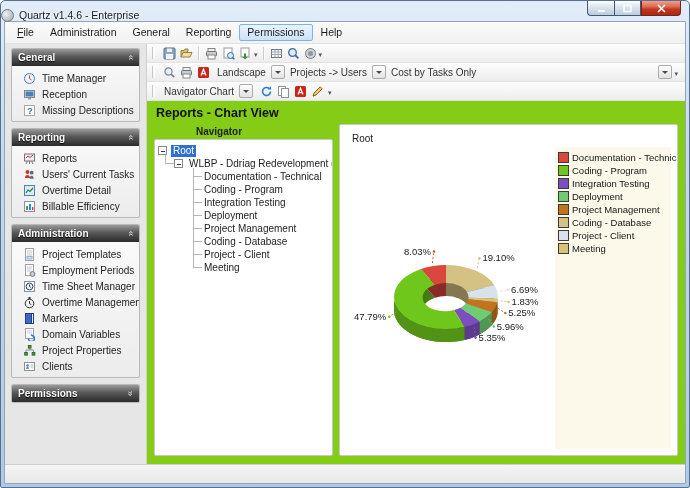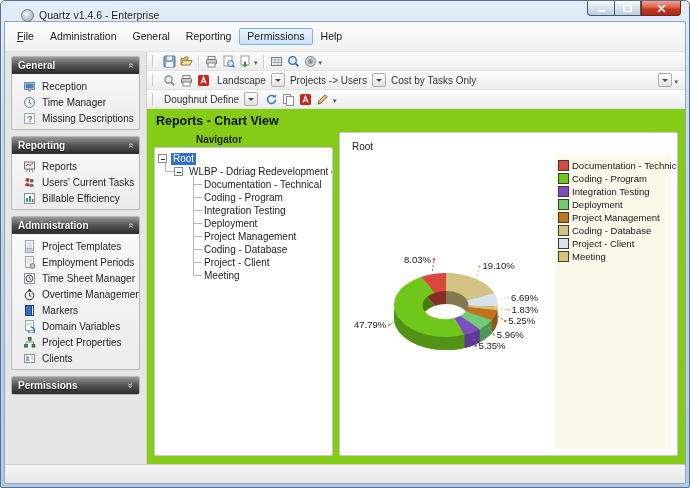--- a/index.html
+++ b/index.html
@@ -3,36 +3,36 @@
 <meta charset="utf-8">
 <style>
   html,body{margin:0;padding:0;}
   body{width:690px;height:488px;position:relative;overflow:hidden;
        font-family:"Liberation Sans", sans-serif;background:#fff;-webkit-font-smoothing:antialiased;}
   *{box-sizing:border-box;}
 
   
   .win{position:absolute;inset:0;border:1px solid #56718D;border-radius:5px 5px 2px 2px;
        background:linear-gradient(#E2EDF9,#C6D9EE 30%,#B0CAE5);padding:20px 3px 3px 3px;}
-  .titlebar{position:absolute;top:0;left:0;right:0;height:28px;display:flex;align-items:center;padding:0 20px;}
+  .titlebar{position:absolute;top:0;left:0;right:0;height:28px;display:flex;align-items:center;padding:0 0;}
   .tb-ico{width:13px;height:13px;border-radius:50%;
           background:radial-gradient(circle at 4px 4px,#F2F2F2,#9AA4AE);border:1px solid #6E7B88;margin-right:5px;}
   .tb-title{font-size:10.5px;color:#1A1A1A;text-shadow:0 0 3px #fff;}
   .caps{position:absolute;top:0;right:8px;display:flex;}
   .cap{height:15px;border:1px solid #46586C;border-top:none;display:flex;align-items:center;justify-content:center;
        background:linear-gradient(#FDFEFF,#D9E4EF 45%,#BCCDDE);}
   .cap.min{width:27px;border-radius:0 0 0 4px;border-right:none;}
   .cap.max{width:27px;}
   .cap.close{width:40px;border-radius:0 0 4px 0;border-color:#77251A;
        background:linear-gradient(#F0A08E,#DE6A50 40%,#C0351F 60%,#A82A16);}
   .app{height:100%;background:#EFEFEF;border:1px solid #8EA5BD;border-radius:1px;
        display:flex;flex-direction:column;overflow:hidden;}
 
   
-  .menubar{height:30px;background:linear-gradient(#FBFBFB,#F1F1F1);border-bottom:1px solid #E2E2E2;
+  .menubar{height:22px;background:linear-gradient(#FBFBFB,#F1F1F1);border-bottom:1px solid #E2E2E2;
            display:flex;align-items:center;padding-left:4px;flex:none;}
   .menu-item{font-size:10.5px;color:#1A1A1A;padding:1px 7px 2px;border:1px solid transparent;border-radius:2px;}
   .menu-item.hl{background:linear-gradient(#EAF4FD,#C9E2F8);border-color:#7EB4E2;}
   .menu-item u{text-decoration:underline;}
 
   .body{flex:1;display:flex;min-height:0;}
 
   
   .sidebar{width:142px;flex:none;background:#E6E6E6;border-right:1px solid #CFCFCF;padding:4px 6px;overflow:hidden;}
   .sb-panel{border:1px solid #B9B9B9;border-radius:2px;background:linear-gradient(#FBFBFB,#ECECEC);
@@ -152,35 +152,35 @@
       <div class="sidebar">
           <div class="sb-panel">
             <div class="sb-head">
               <span class="sb-title">General</span>
               <span class="sb-chev up">«</span>
             </div>
             <div class="sb-list">
               <div class="sb-item">
                 <span class="sb-icon">
                   <svg width="13" height="13">
+                    <circle cx="6.5" cy="6.5" r="5" fill="#EAF2FA" stroke="#4E7FB5"></circle>
+                    <path d="M6.5 3.5v3l2 1.5" stroke="#C3442F" fill="none"></path>
+                  </svg>
+                </span>
+                <span>Time Manager</span>
+              </div>
+              <div class="sb-item">
+                <span class="sb-icon">
+                  <svg width="13" height="13">
                     <rect x="1.5" y="2.5" width="10" height="7" fill="#E8EEF5" stroke="#7A8894"></rect>
                     <rect x="2.5" y="3.5" width="8" height="5" fill="#4E7FB5"></rect>
                     <rect x="5" y="10" width="3" height="1.5" fill="#9AA4AE"></rect>
                   </svg>
                 </span>
                 <span>Reception</span>
-              </div>
-              <div class="sb-item">
-                <span class="sb-icon">
-                  <svg width="13" height="13">
-                    <circle cx="6.5" cy="6.5" r="5" fill="#EAF2FA" stroke="#4E7FB5"></circle>
-                    <path d="M6.5 3.5v3l2 1.5" stroke="#C3442F" fill="none"></path>
-                  </svg>
-                </span>
-                <span>Time Manager</span>
               </div>
               <div class="sb-item">
                 <span class="sb-icon">
                   <svg width="13" height="13">
                     <rect x="1.5" y="1.5" width="10" height="10" fill="#fff" stroke="#A8A8A8"></rect>
                     <text x="4.2" y="9.8" font-size="9" font-weight="bold" fill="#3A6EA5">?</text>
                   </svg>
                 </span>
                 <span>Missing Descriptions</span>
               </div>
@@ -205,20 +205,29 @@
               <div class="sb-item">
                 <span class="sb-icon">
                   <svg width="13" height="13">
                     <circle cx="4.5" cy="4" r="2" fill="#C0392B"></circle>
                     <path d="M2 10c0-2 1-3 2.5-3S7 8 7 10z" fill="#C0392B"></path>
                     <circle cx="8.7" cy="4.7" r="1.9" fill="#5D6D7E"></circle>
                     <path d="M6.7 10.7c0-1.9.8-2.9 2-2.9s2 1 2 2.9z" fill="#5D6D7E"></path>
                   </svg>
                 </span>
                 <span>Users' Current Tasks</span>
+              </div>
+              <div class="sb-item">
+                <span class="sb-icon">
+                  <svg width="13" height="13">
+                    <rect x="1.5" y="1.5" width="10" height="10" fill="#DDEBF7" stroke="#4E7FB5"></rect>
+                    <path d="M3 9l2-3 2 1.5L10 4" stroke="#2E7D32" stroke-width="1.2" fill="none"></path>
+                  </svg>
+                </span>
+                <span>Overtime Detail</span>
               </div>
               <div class="sb-item">
                 <span class="sb-icon">
                   <svg width="13" height="13">
                     <rect x="1.5" y="1.5" width="10" height="10" fill="#fff" stroke="#8A9199"></rect>
                     <rect x="3" y="6" width="2" height="4" fill="#43A047"></rect>
                     <rect x="6" y="4" width="2" height="6" fill="#1E88E5"></rect>
                     <rect x="9" y="7" width="1.5" height="3" fill="#E53935"></rect>
                   </svg>
                 </span>
@@ -436,21 +445,21 @@
           <span class="tb-label">Projects -&gt; Users</span>
           <span class="dd-btn"></span>
           <span class="tb-label">Cost by Tasks Only</span>
           <span class="tb-spacer"></span>
           <span class="dd-btn"></span>
           <span class="tb-ov">▾</span>
         </div>
 
         <div class="tb">
           <span class="tb-grip"></span>
-          <span class="tb-label">Doughnut Define</span>
+          <span class="tb-label">Navigator Chart</span>
           <span class="dd-btn"></span>
           <span style="display:flex;align-items:center;margin-left:3px;">
               <span class="tb-btn">
                 <span>
                   <svg width="13" height="13">
                     <path d="M10.5 6.5a4 4 0 1 1-1.2-2.85" fill="none" stroke="#2E7BD6" stroke-width="1.6"></path>
                     <path d="M11 1.2v3.4H7.6z" fill="#2E7BD6"></path>
                   </svg>
                 </span>
               </span>

